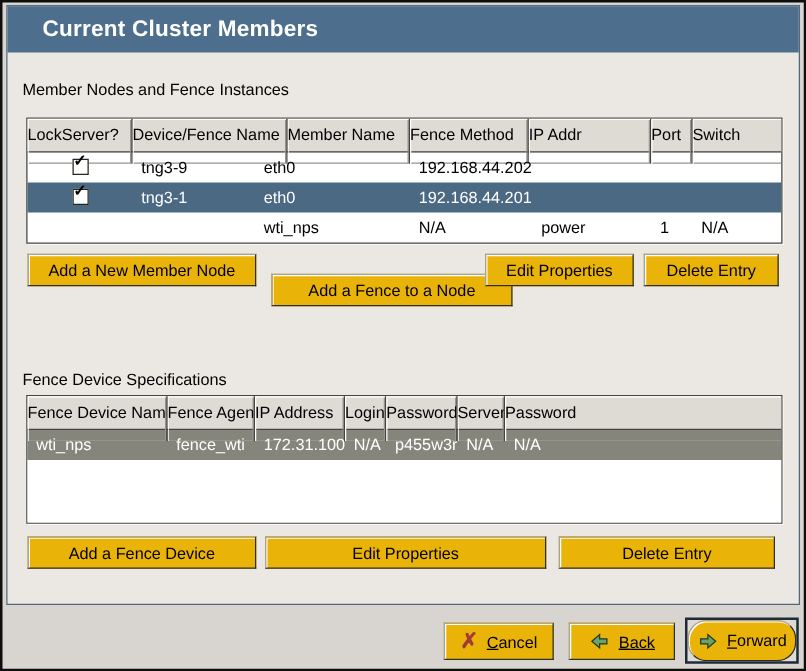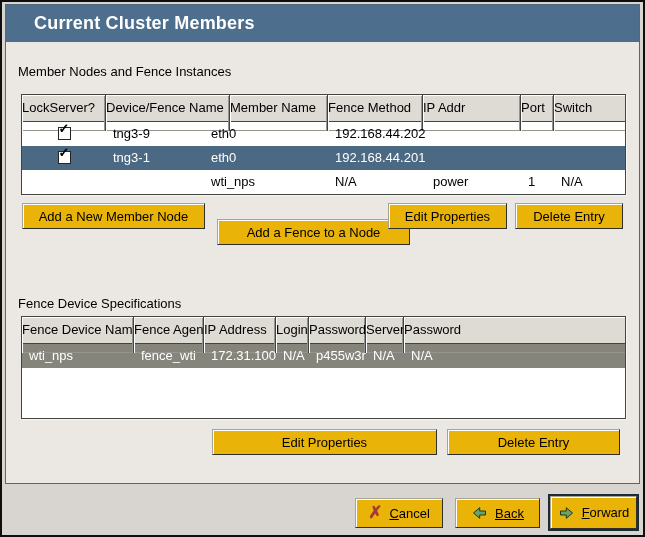--- a/index.html
+++ b/index.html
@@ -55,21 +55,21 @@
     border-color:#a6a39b #2f2f2c #2f2f2c #a6a39b;
     box-shadow:inset 1px 1px 0 #ffffff;
     display:flex;align-items:center;justify-content:center;
     white-space:nowrap;cursor:default;
   }
   .btn.tall{height:30px;}
   .default-ring{
     position:absolute;box-sizing:border-box;border:2px solid #1d2b38;
     background:#dedbd5;
   }
-  .default-ring .btn{position:static;width:100%;height:100%;}
+  .default-ring .btn{position:static;width:100%;height:100%;border-radius:15px;}
   .icon{margin-right:7px;display:inline-flex;align-items:center;}
   .xglyph{font-size:17px;font-weight:bold;color:#a33a36;line-height:16px;}
   .mn{text-decoration:underline;}
 </style>
 </head>
 <body>
 
 <div class="window">
   <div class="panel">
     <div class="titlebar">
@@ -148,20 +148,21 @@
       <div class="td f1">fence_wti</div>
       <div class="td f2">172.31.100.1</div>
       <div class="td f3">N/A</div>
       <div class="td f4">p455w3rd</div>
       <div class="td f5">N/A</div>
       <div class="td f6">N/A</div>
     </div>
     <div class="fillrows"></div>
   </div>
 
+  <div class="btn" style="left:20px;top:427px;width:183px;">Add a Fence Device</div>
   <div class="btn" style="left:210px;top:427px;width:225px;">Edit Properties</div>
   <div class="btn" style="left:445px;top:427px;width:173px;">Delete Entry</div>
 
   <div class="btn tall" style="left:353px;top:496px;width:88px;">
     <span class="icon">
         <span class="xglyph">✗</span>
       </span>
     <span><span class="mn">C</span><span>ancel</span></span>
   </div>
   <div class="btn tall" style="left:453px;top:496px;width:85px;text-decoration:underline;">

